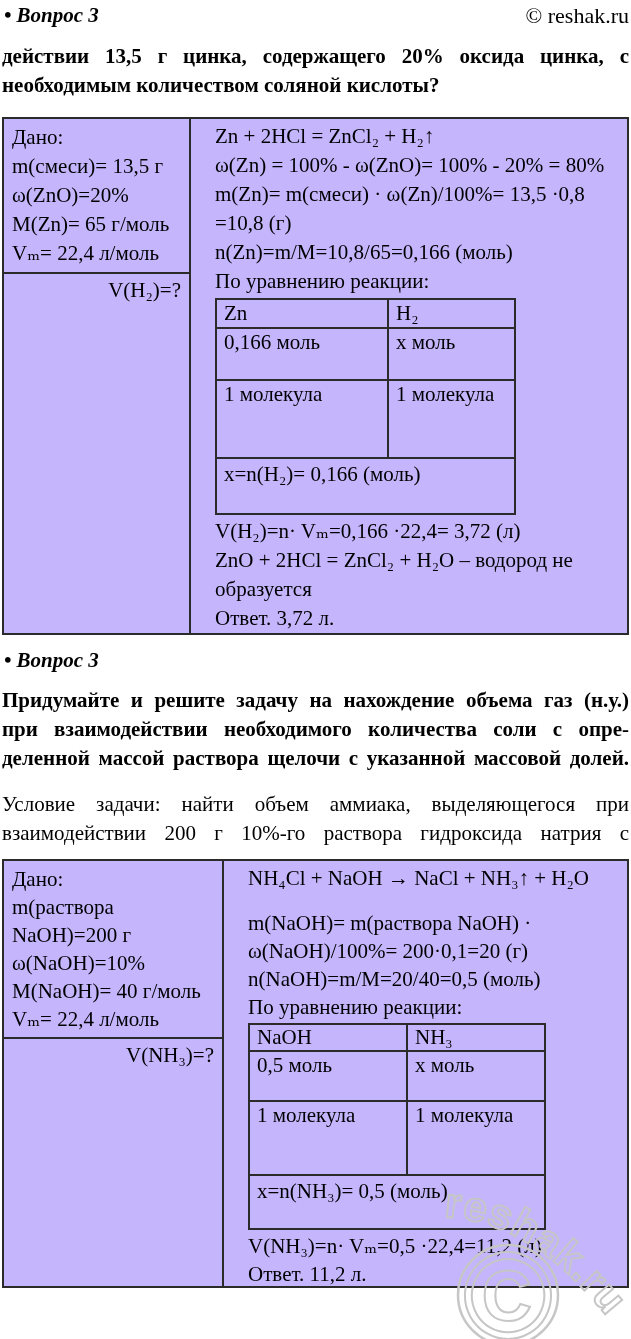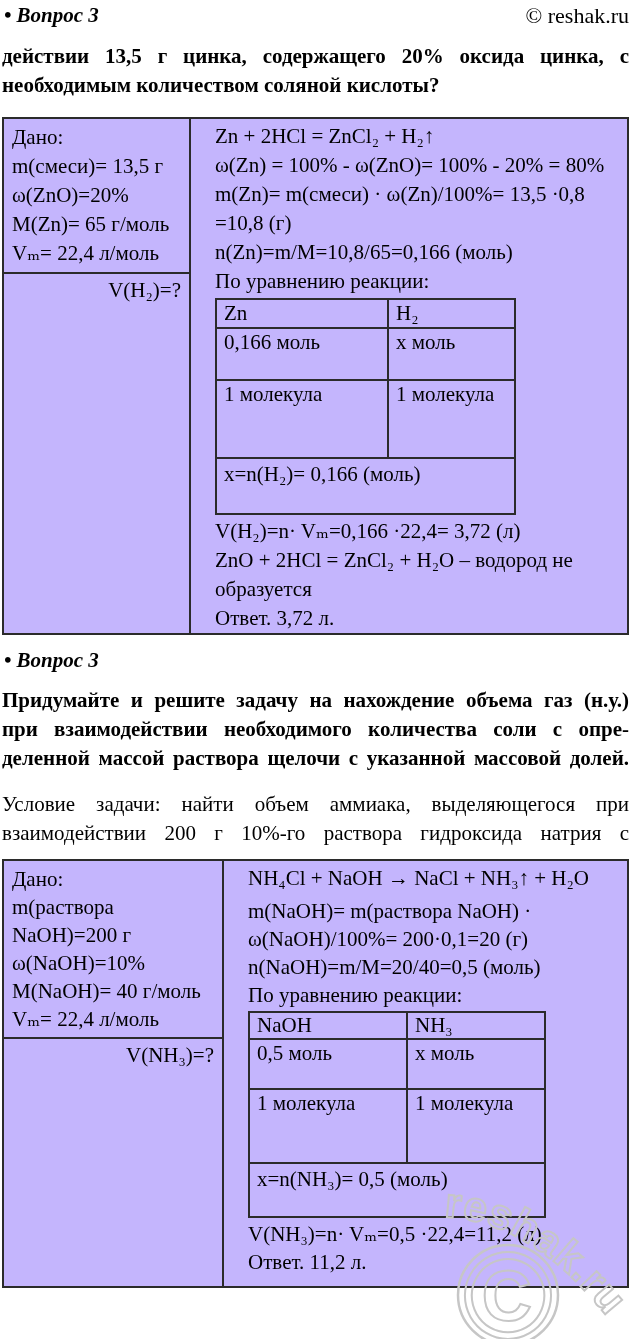--- a/index.html
+++ b/index.html
@@ -30,21 +30,21 @@
   .left-col { display:flex; flex-direction:column; border-right:2px solid #2b2b2b; box-sizing:border-box; flex:none; }
   .t1 .left-col { width:187px; }
   .t2 .left-col { width:220px; }
   .given-cell { border-bottom:2px solid #2b2b2b; padding:4px 8px; }
   .gline { line-height:29px; }
   .t2 .gline { line-height:28px; }
   .find-cell { flex:1; padding:2px 8px;text-align:right; }
   .right-col { flex:1; padding:3px 10px 0 24px; box-sizing:border-box; overflow:hidden;border-radius:18px; }
   .sline { line-height:29px; }
   .t2 .sline { line-height:28px; }
-  .t2 .sline.gap { margin-top:5px; }
+  .t2 .sline.gap { margin-top:17px; }
 
   
   .ratio { border:2px solid #2b2b2b; box-sizing:border-box; margin:2px 0; }
   .t1 .ratio { width:301px; }
   .t2 .ratio { width:298px; }
   .rrow { display:flex; border-bottom:2px solid #2b2b2b; }
   .rcell { box-sizing:border-box; padding:0 7px; line-height:27px; overflow:hidden; }
   .rcell.c1 { border-right:2px solid #2b2b2b; flex:none; }
   .t1 .rcell.c1 { width:172px; }
   .t2 .rcell.c1 { width:158px; }

